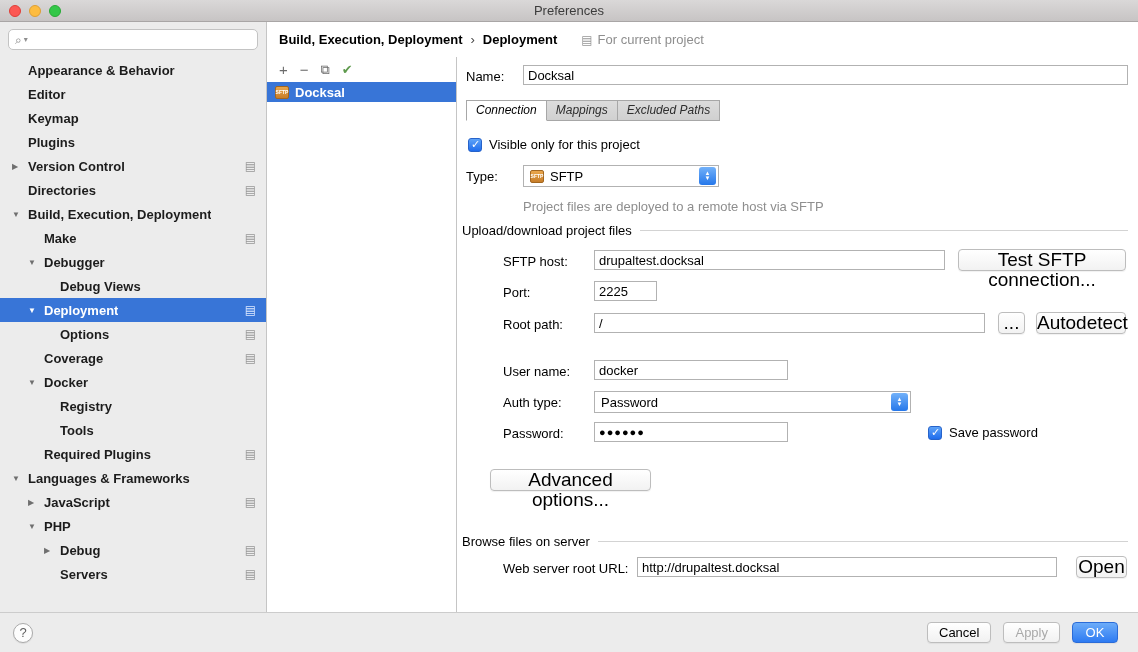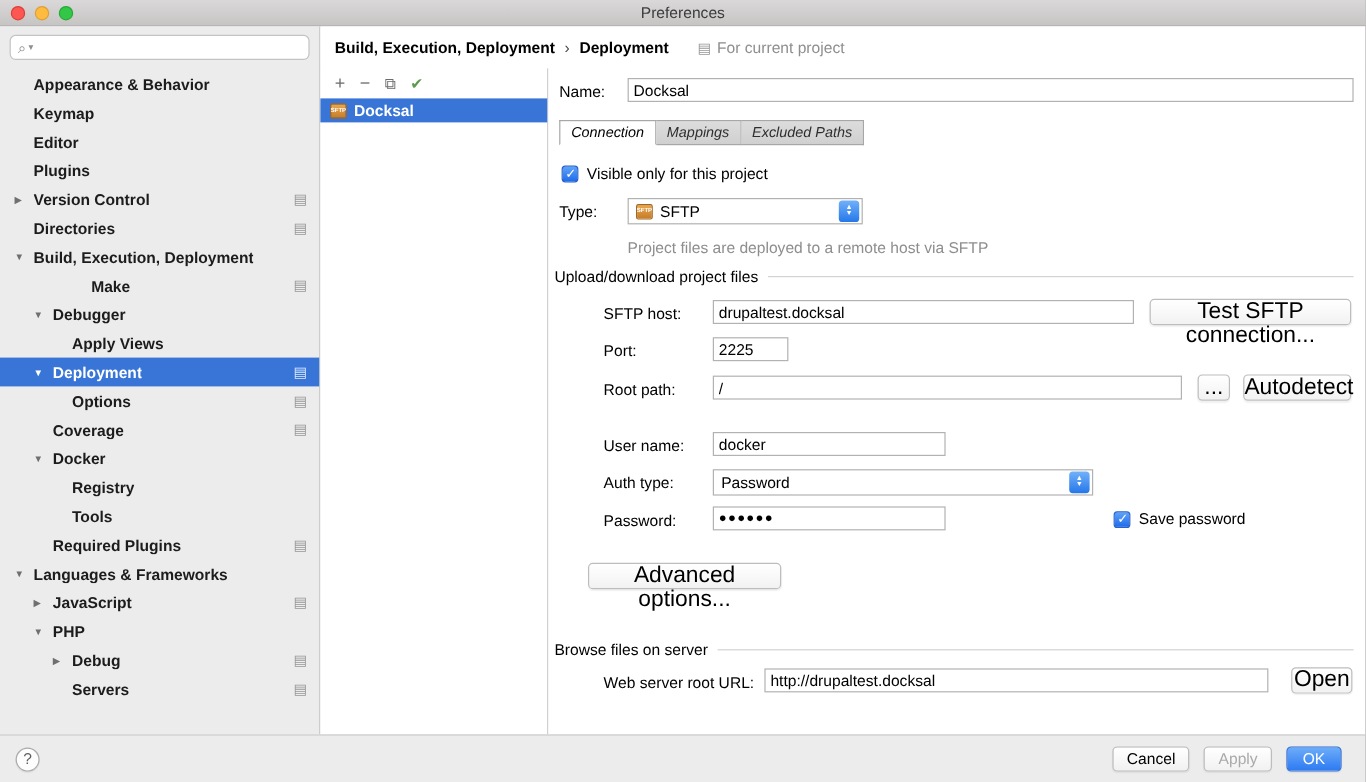--- a/index.html
+++ b/index.html
@@ -116,56 +116,56 @@
       <span>⌕</span>
       <span class="caret">▾</span>
     </div>
     <div class="tree" id="tree">
         <div class="trow" style="padding-left: 12px;">
           <span class="arrow"></span>
           <span class="tlabel">Appearance &amp; Behavior</span>
         </div>
         <div class="trow" style="padding-left: 12px;">
           <span class="arrow"></span>
+          <span class="tlabel">Editor</span>
+        </div>
+        <div class="trow" style="padding-left: 12px;">
+          <span class="arrow"></span>
           <span class="tlabel">Keymap</span>
-        </div>
-        <div class="trow" style="padding-left: 12px;">
-          <span class="arrow"></span>
-          <span class="tlabel">Editor</span>
         </div>
         <div class="trow" style="padding-left: 12px;">
           <span class="arrow"></span>
           <span class="tlabel">Plugins</span>
         </div>
         <div class="trow" style="padding-left: 12px;">
           <span class="arrow">▶</span>
           <span class="tlabel">Version Control</span>
           <span class="proj">▤</span>
         </div>
         <div class="trow" style="padding-left: 12px;">
           <span class="arrow"></span>
           <span class="tlabel">Directories</span>
           <span class="proj">▤</span>
         </div>
         <div class="trow" style="padding-left: 12px;">
           <span class="arrow">▼</span>
           <span class="tlabel">Build, Execution, Deployment</span>
         </div>
-        <div class="trow" style="padding-left: 28px; gap: 32px;">
+        <div class="trow" style="padding-left: 28px;">
           <span class="arrow"></span>
           <span class="tlabel">Make</span>
           <span class="proj">▤</span>
         </div>
         <div class="trow" style="padding-left: 28px;">
           <span class="arrow">▼</span>
           <span class="tlabel">Debugger</span>
         </div>
         <div class="trow" style="padding-left: 44px;">
           <span class="arrow"></span>
-          <span class="tlabel">Apply Views</span>
+          <span class="tlabel">Debug Views</span>
         </div>
         <div class="trow selected" style="padding-left: 28px;">
           <span class="arrow">▼</span>
           <span class="tlabel">Deployment</span>
           <span class="proj">▤</span>
         </div>
         <div class="trow" style="padding-left: 44px;">
           <span class="arrow"></span>
           <span class="tlabel">Options</span>
           <span class="proj">▤</span>

